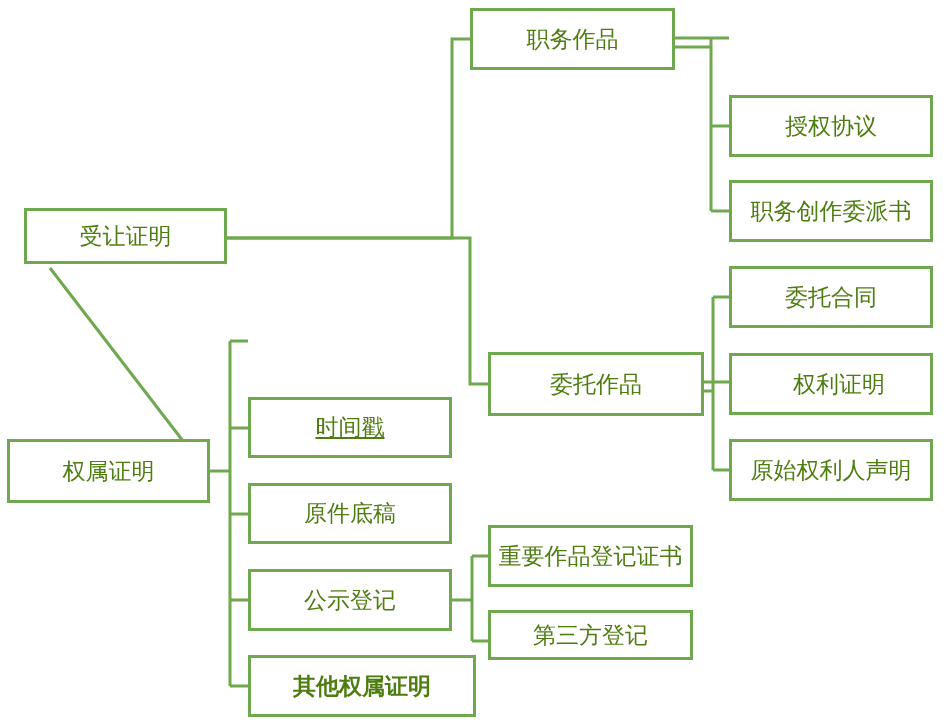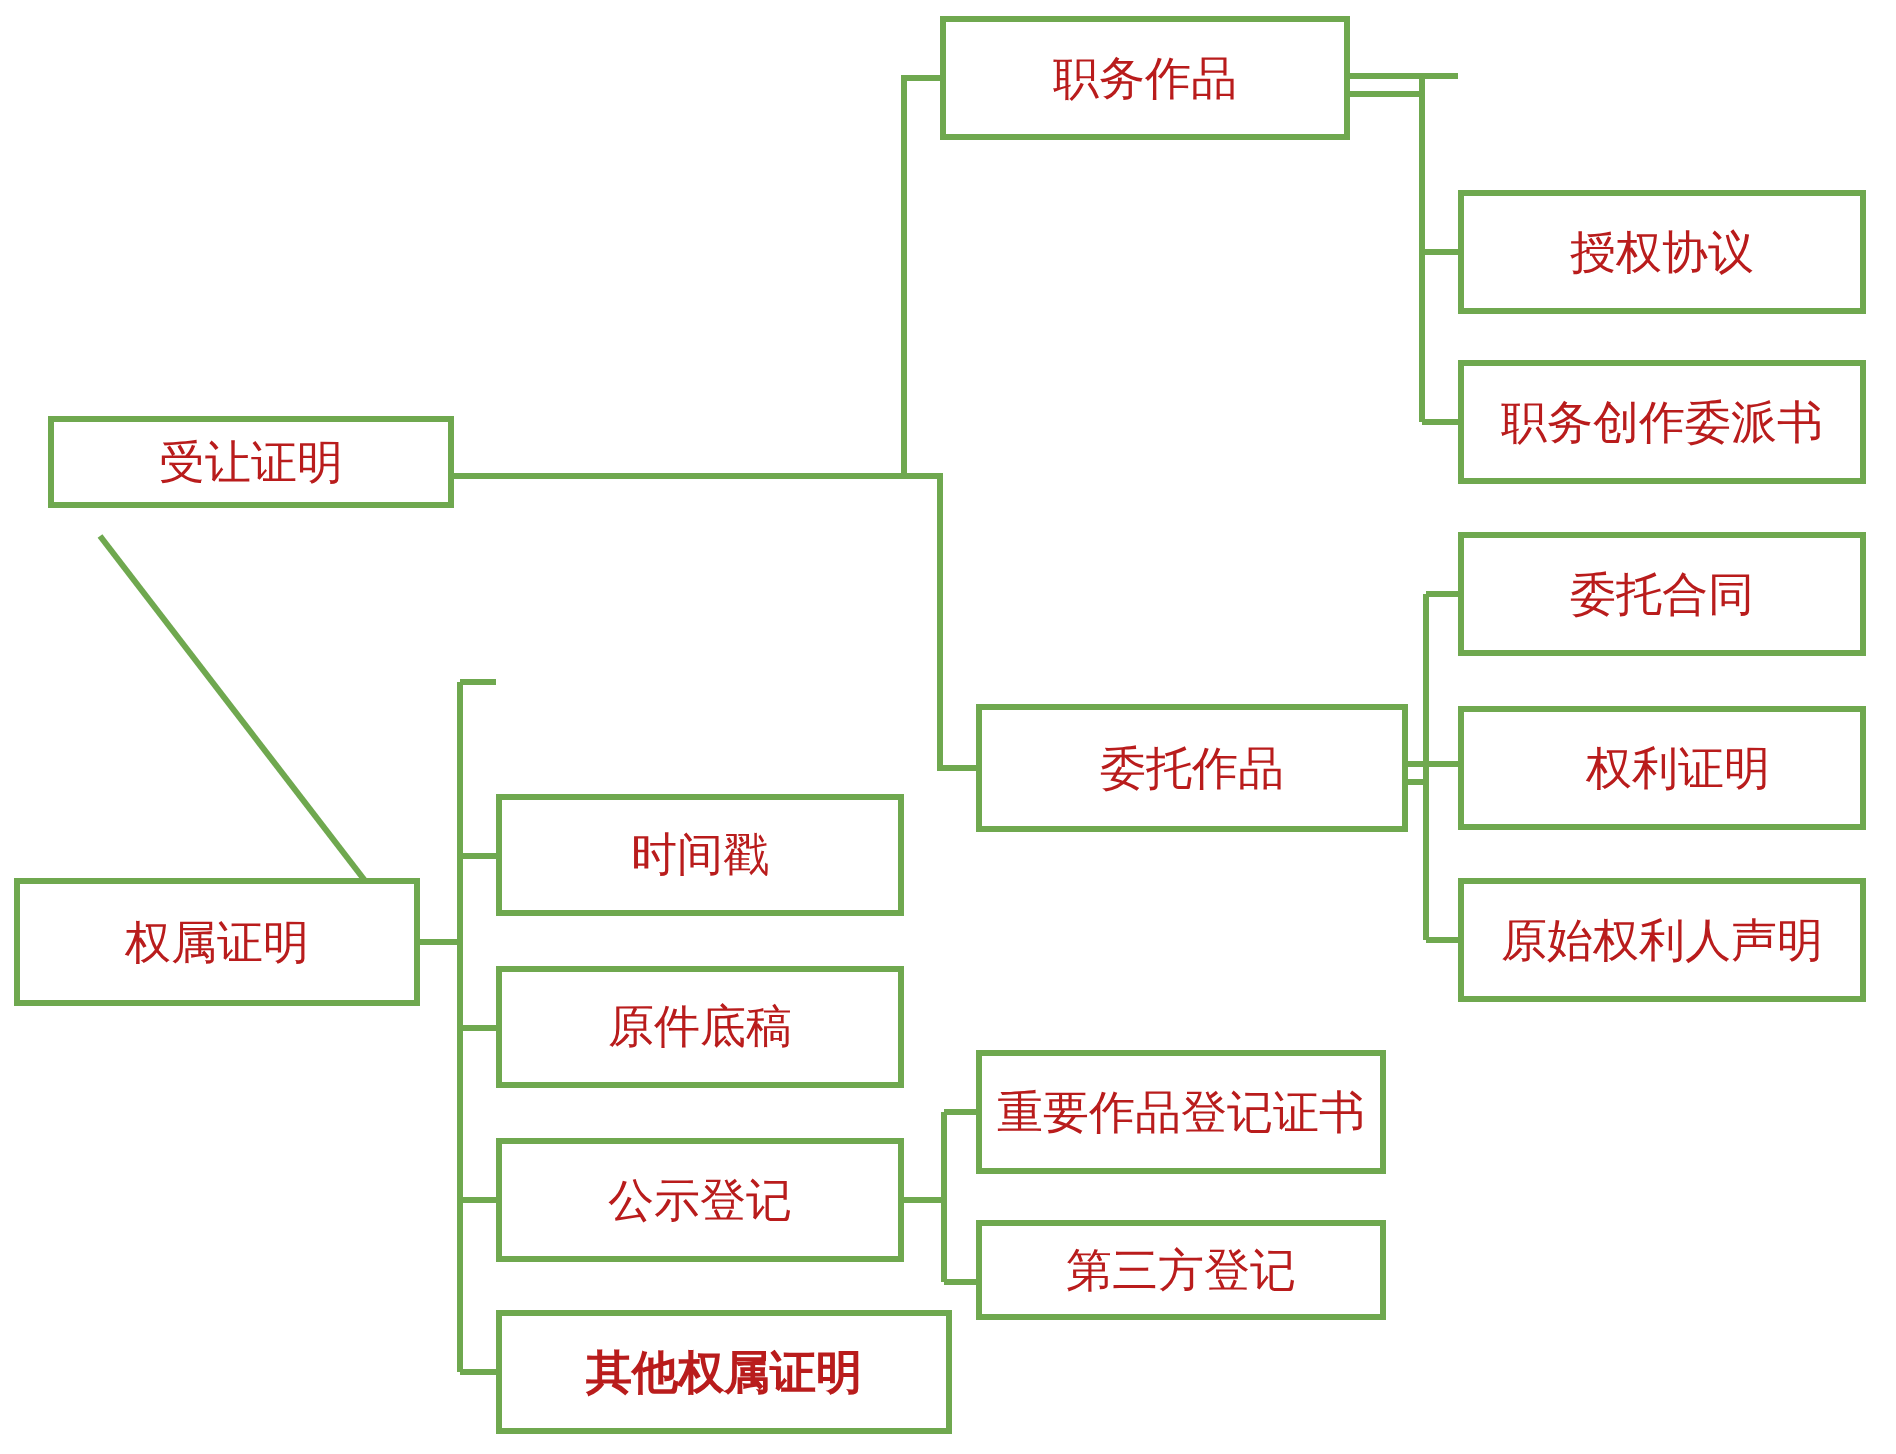--- a/index.html
+++ b/index.html
@@ -30,21 +30,21 @@
   .node {
     position: absolute;
     box-sizing: border-box;
     background: #ffffff;
     border: 3px solid #6FA84F;
     display: flex;
     align-items: center;
     justify-content: center;
     text-align: right;
     font-size: 23px;
-    color: #b91c1c;
+    color: #4d7c0f;
     line-height: 1;
     white-space: nowrap;
   }
 </style>
 </head>
 <body>
 
 <div class="canvas">
 
   <svg class="connectors" viewBox="0 0 948 727" xmlns="http://www.w3.org/2000/svg">
@@ -77,24 +77,24 @@
     </g>
     <g>
       <path d="M694,382 H729"></path>
       <path d="M694,391 H713"></path>
       <path d="M713,297 V470"></path>
       <path d="M713,297 H729"></path>
       <path d="M713,470 H729"></path>
     </g>
   </svg>
 
-  <div class="node" style="left:24px;  top:208px; width:203px; height:46px;">受让证明</div>
+  <div class="node" style="left:24px;  top:208px; width:203px; height:56px;">受让证明</div>
   <div class="node" style="left:7px;   top:439px; width:203px; height:64px;">权属证明</div>
 
-  <div class="node" style="left:248px; top:397px; width:204px; height:61px;">时间戳</div>
+  <div class="node" style="left:248px; top:397px; width:204px; height:61px;text-decoration:underline;">时间戳</div>
   <div class="node" style="left:248px; top:483px; width:204px; height:61px;">原件底稿</div>
   <div class="node" style="left:248px; top:569px; width:204px; height:62px;">公示登记</div>
   <div class="node" style="left:248px; top:655px; width:228px; height:62px;font-weight:bold;">其他权属证明</div>
 
   <div class="node" style="left:488px; top:525px; width:205px; height:62px;">重要作品登记证书</div>
   <div class="node" style="left:488px; top:610px; width:205px; height:50px;">第三方登记</div>
 
   <div class="node" style="left:470px; top:8px;   width:205px; height:62px;">职务作品</div>
   <div class="node" style="left:729px; top:95px;  width:204px; height:62px;">授权协议</div>
   <div class="node" style="left:729px; top:180px; width:204px; height:62px;">职务创作委派书</div>

